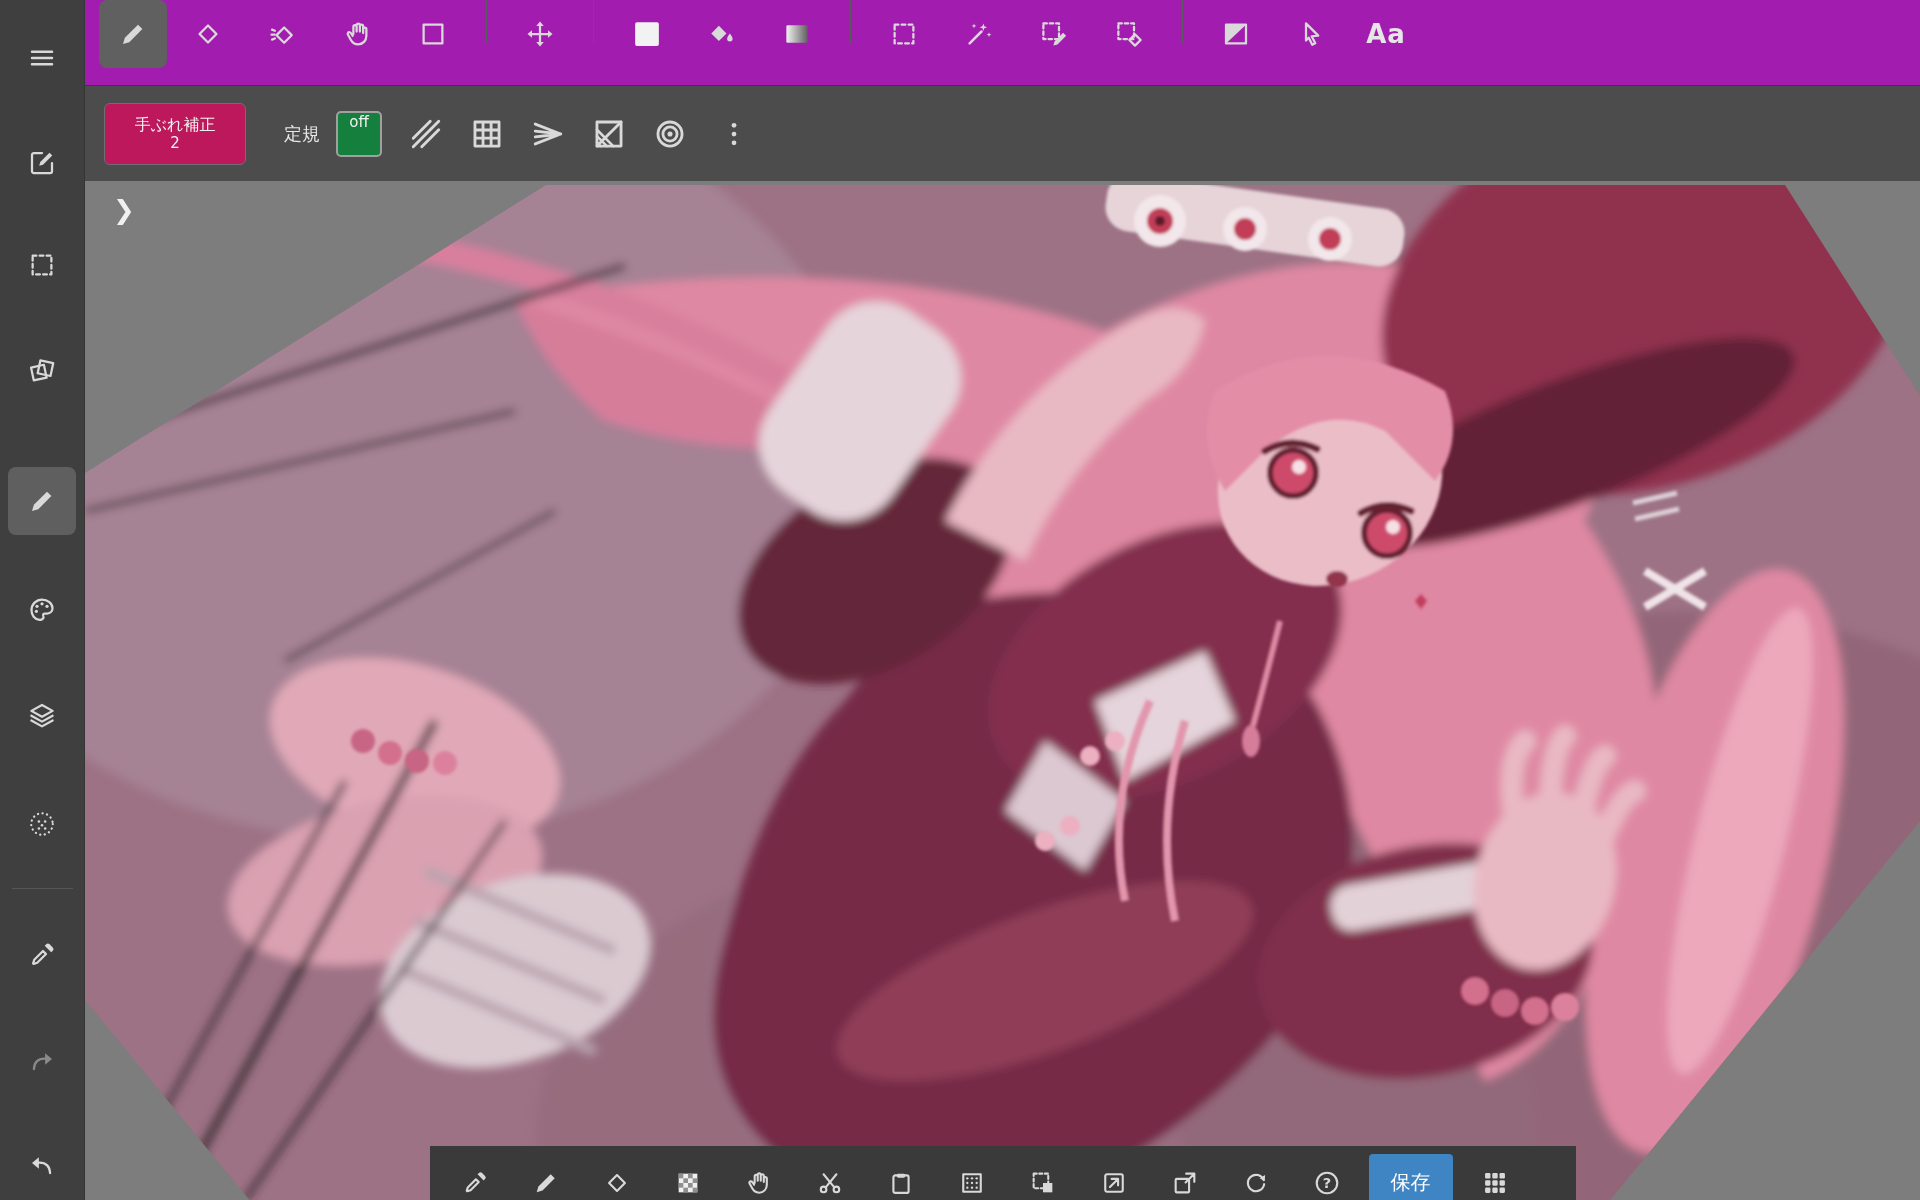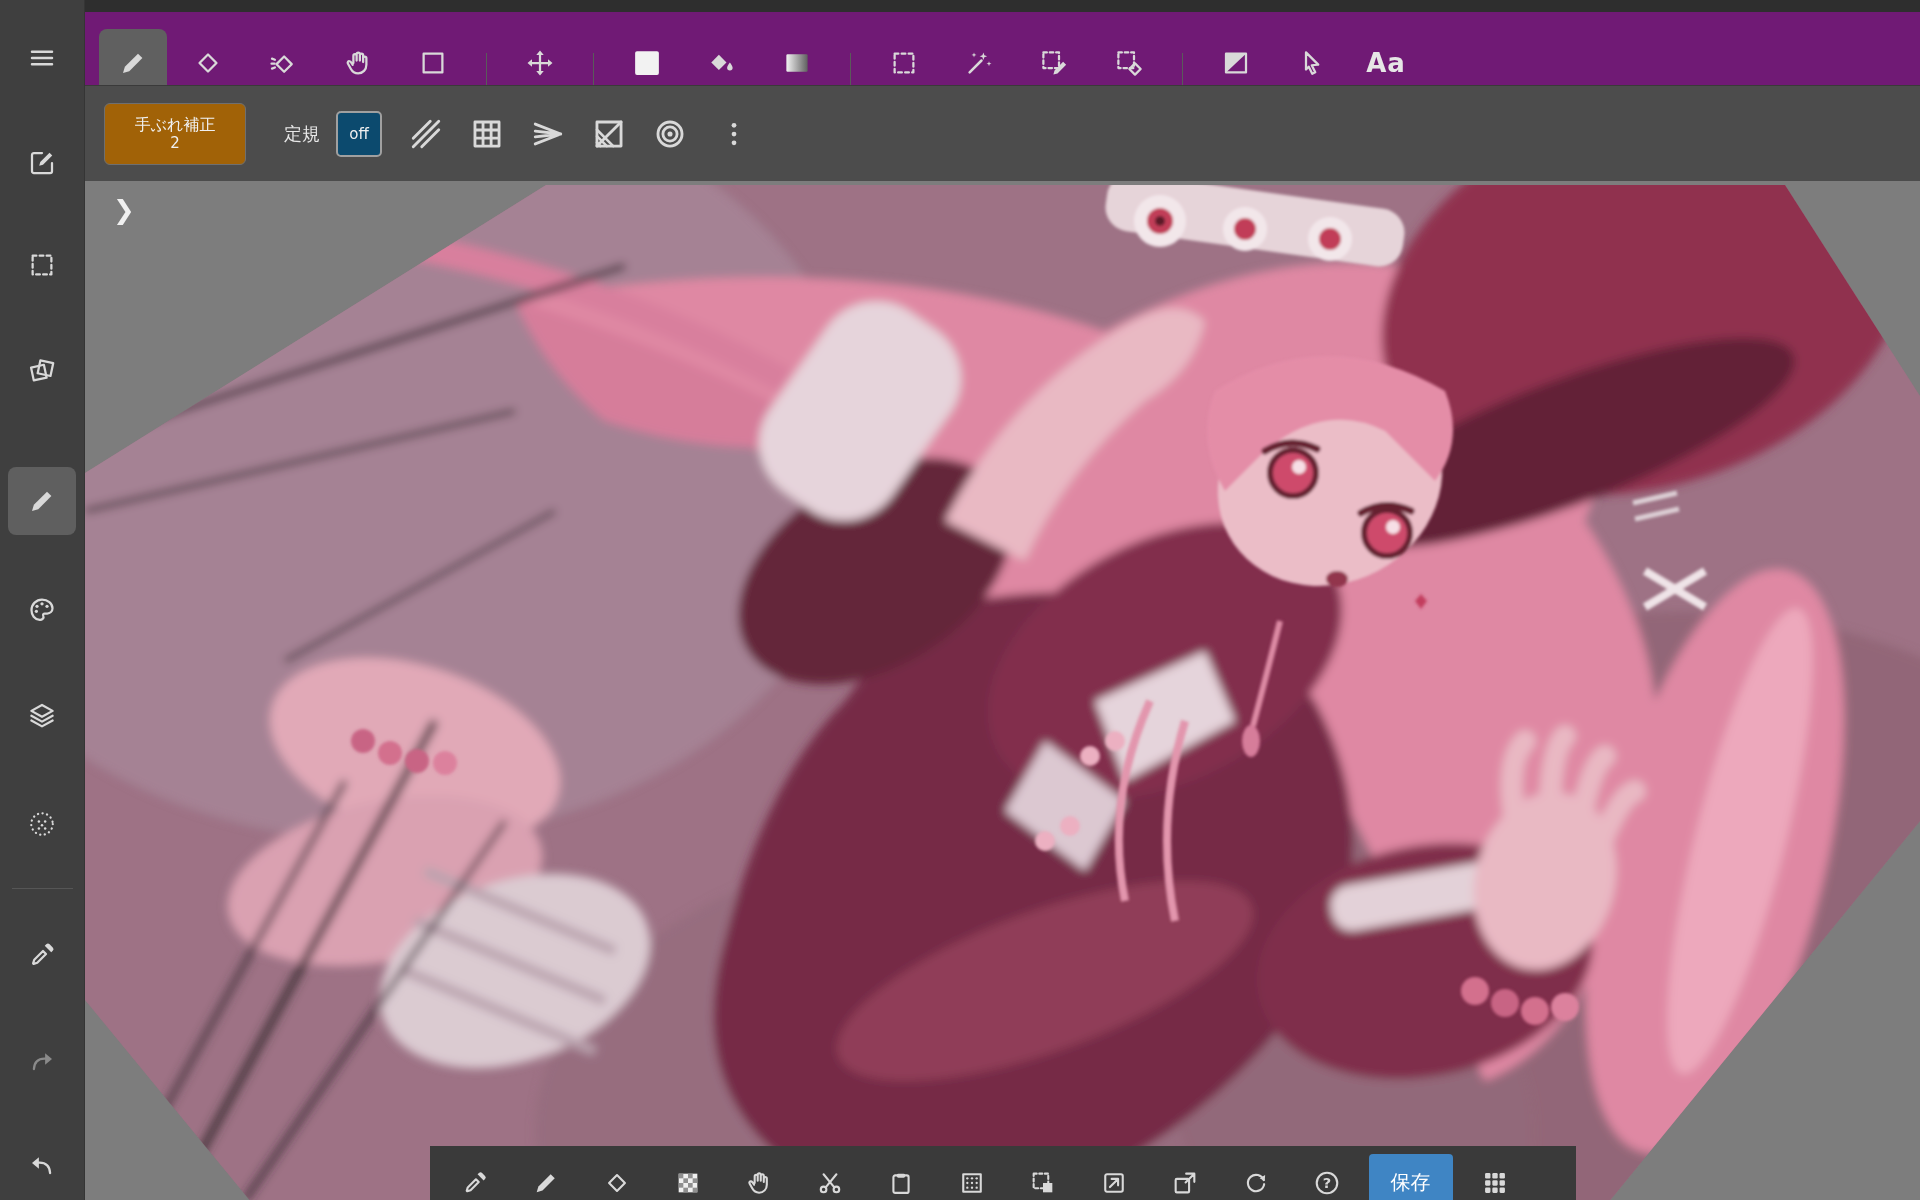--- a/index.html
+++ b/index.html
@@ -9,38 +9,38 @@
 
   
   .sidebar{position:absolute;left:0;top:0;width:85px;height:1200px;background:#3f3f3f;
     border-right:1px solid #353535;z-index:40}
   .sbtn{position:absolute;left:8px;width:68px;height:68px;display:flex;align-items:center;
     justify-content:center;border-radius:8px}
   .sbtn.selected{background:#5f5f5f}
   .sdiv{position:absolute;left:12px;width:61px;height:1px;background:#565656}
 
   
-  .toolbar-top{position:absolute;left:85px;top:12px;right:0;height:85px;background:#701a75;
-    display:flex;align-items:flex-end;padding-left:14px;gap:7px;z-index:30}
+  .toolbar-top{position:absolute;left:85px;top:0;right:0;height:85px;background:#a21caf;
+    display:flex;align-items:flex-start;padding-left:14px;gap:7px;z-index:30}
   .tbtn{width:68px;height:68px;flex:0 0 auto;display:flex;align-items:center;
     justify-content:center;border-radius:8px}
   .tbtn.selected{background:#606060}
   .tdiv{width:1px;height:44px;background:#5a5a5a;margin:0 12px;flex:0 0 auto}
   .aa{font-size:26px;font-weight:bold;color:#e6e6e6;letter-spacing:1px}
 
   
   .toolbar-sub{position:absolute;left:85px;top:85px;right:0;height:96px;background:#4c4c4c;
     border-top:1px solid #3a3a3a;display:flex;align-items:center;padding-left:19px;z-index:30}
-  .stab-btn{width:142px;height:62px;background:#a16207;border:1px solid #6f6f6f;border-radius:6px;
+  .stab-btn{width:142px;height:62px;background:#be185d;border:1px solid #6f6f6f;border-radius:6px;
     display:flex;flex-direction:column;align-items:center;justify-content:center;margin-right:38px}
   .stab-btn .l1{font-size:16px;color:#f0f0f0;line-height:1.2}
   .stab-btn .l2{font-size:15px;color:#f0f0f0;line-height:1.2}
   .ruler-label{font-size:18px;color:#e8e8e8;margin-right:16px}
-  .off-btn{width:46px;height:46px;background:#0c4a6e;border:2px solid #a0a0a0;border-radius:5px;
-    display:flex;align-items:center;justify-content:center;font-size:15px;color:#f0f0f0;margin-right:18px}
+  .off-btn{width:46px;height:46px;background:#15803d;border:2px solid #a0a0a0;border-radius:5px;
+    display:flex;align-items:flex-start;justify-content:center;font-size:15px;color:#f0f0f0;margin-right:18px}
   .rbtn{width:52px;height:52px;flex:0 0 auto;display:flex;align-items:center;justify-content:center;
     border-radius:6px}
   .rgroup{display:flex;gap:9px}
   .more-btn{width:44px;height:52px;display:flex;align-items:center;justify-content:center;margin-left:16px}
 
   
   .workspace{position:absolute;left:85px;top:181px;right:0;bottom:0;background:#7d7d7d;overflow:hidden}
   .artwork{position:absolute;inset:0;
     clip-path:polygon(461px 4px,1700px 4px,1835px 215px,1835px 640px,1500px 1050px,190px 1050px,0px 819px,0px 292px)}
   .artwork svg{width:100%;height:100%;display:block}

